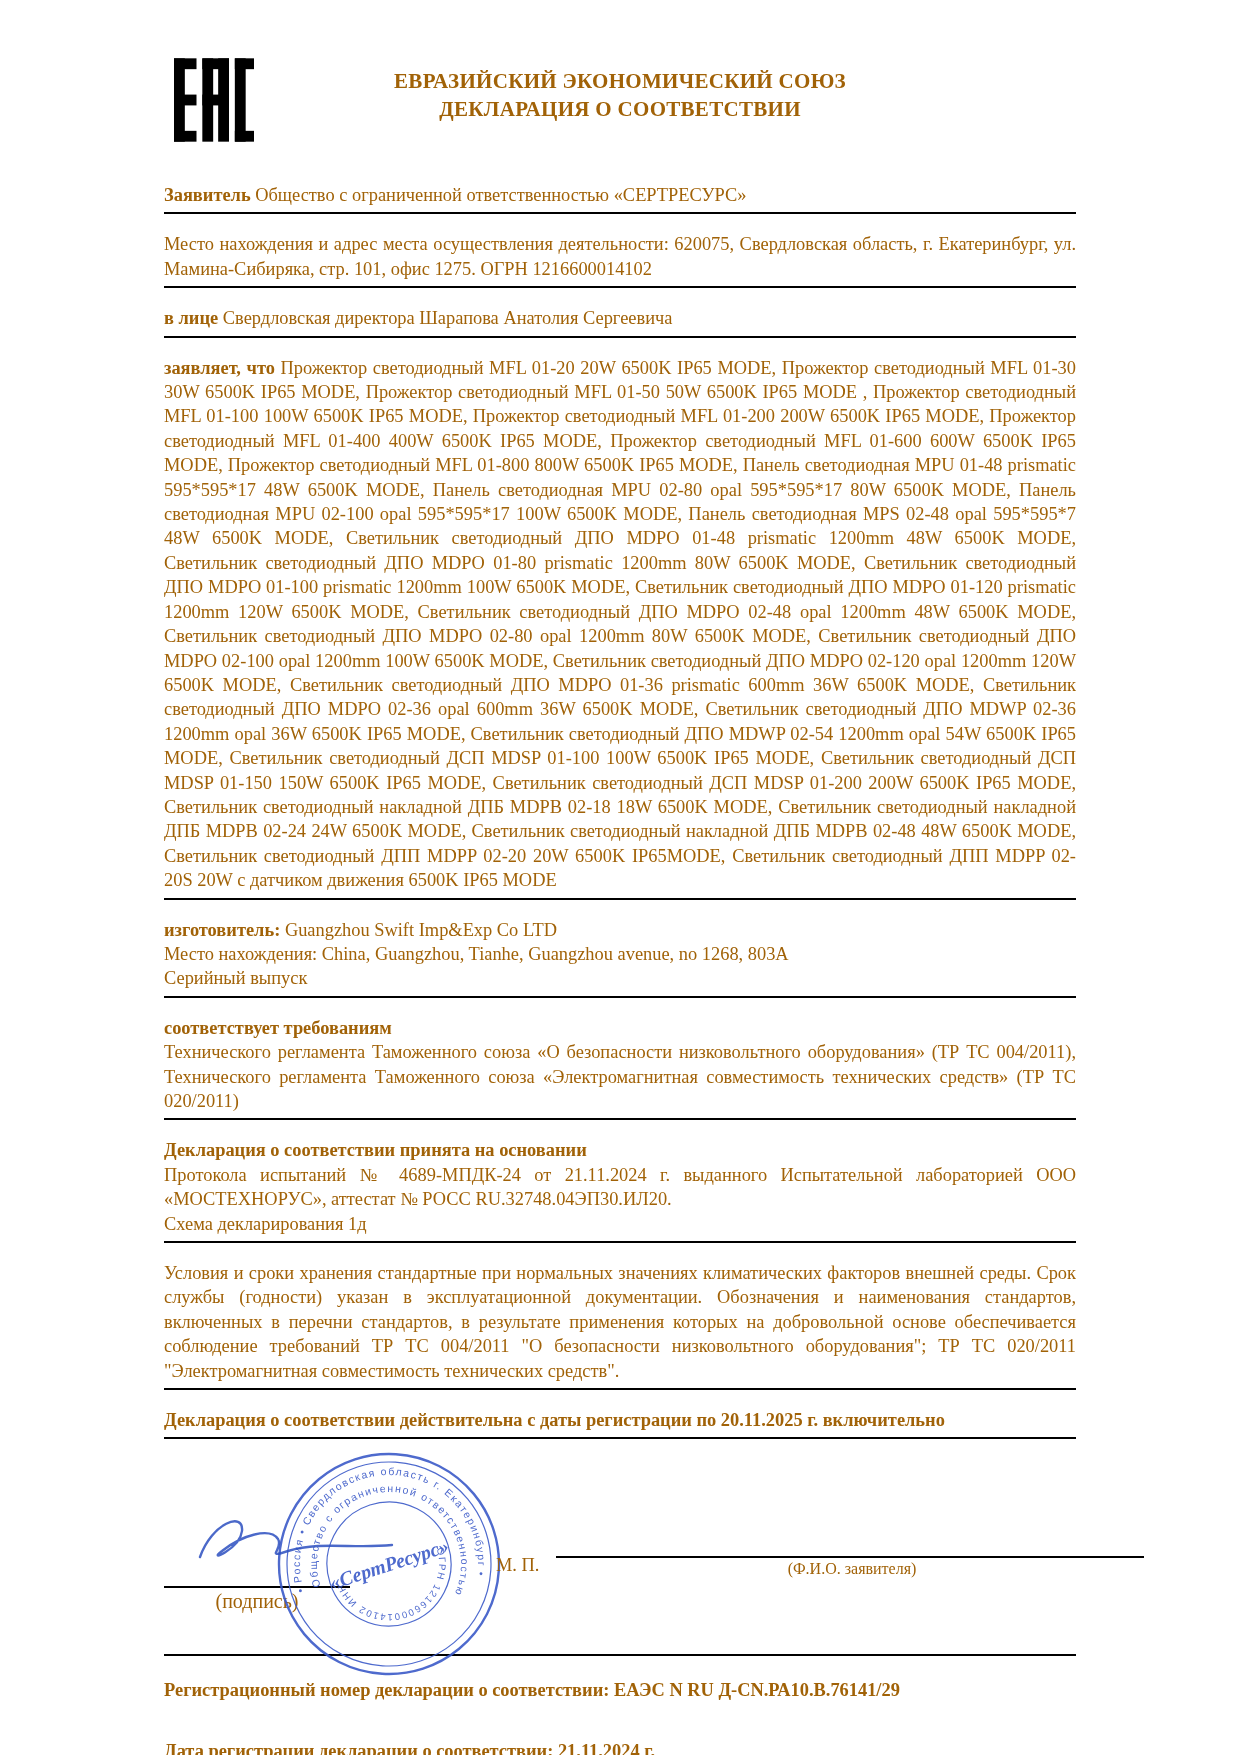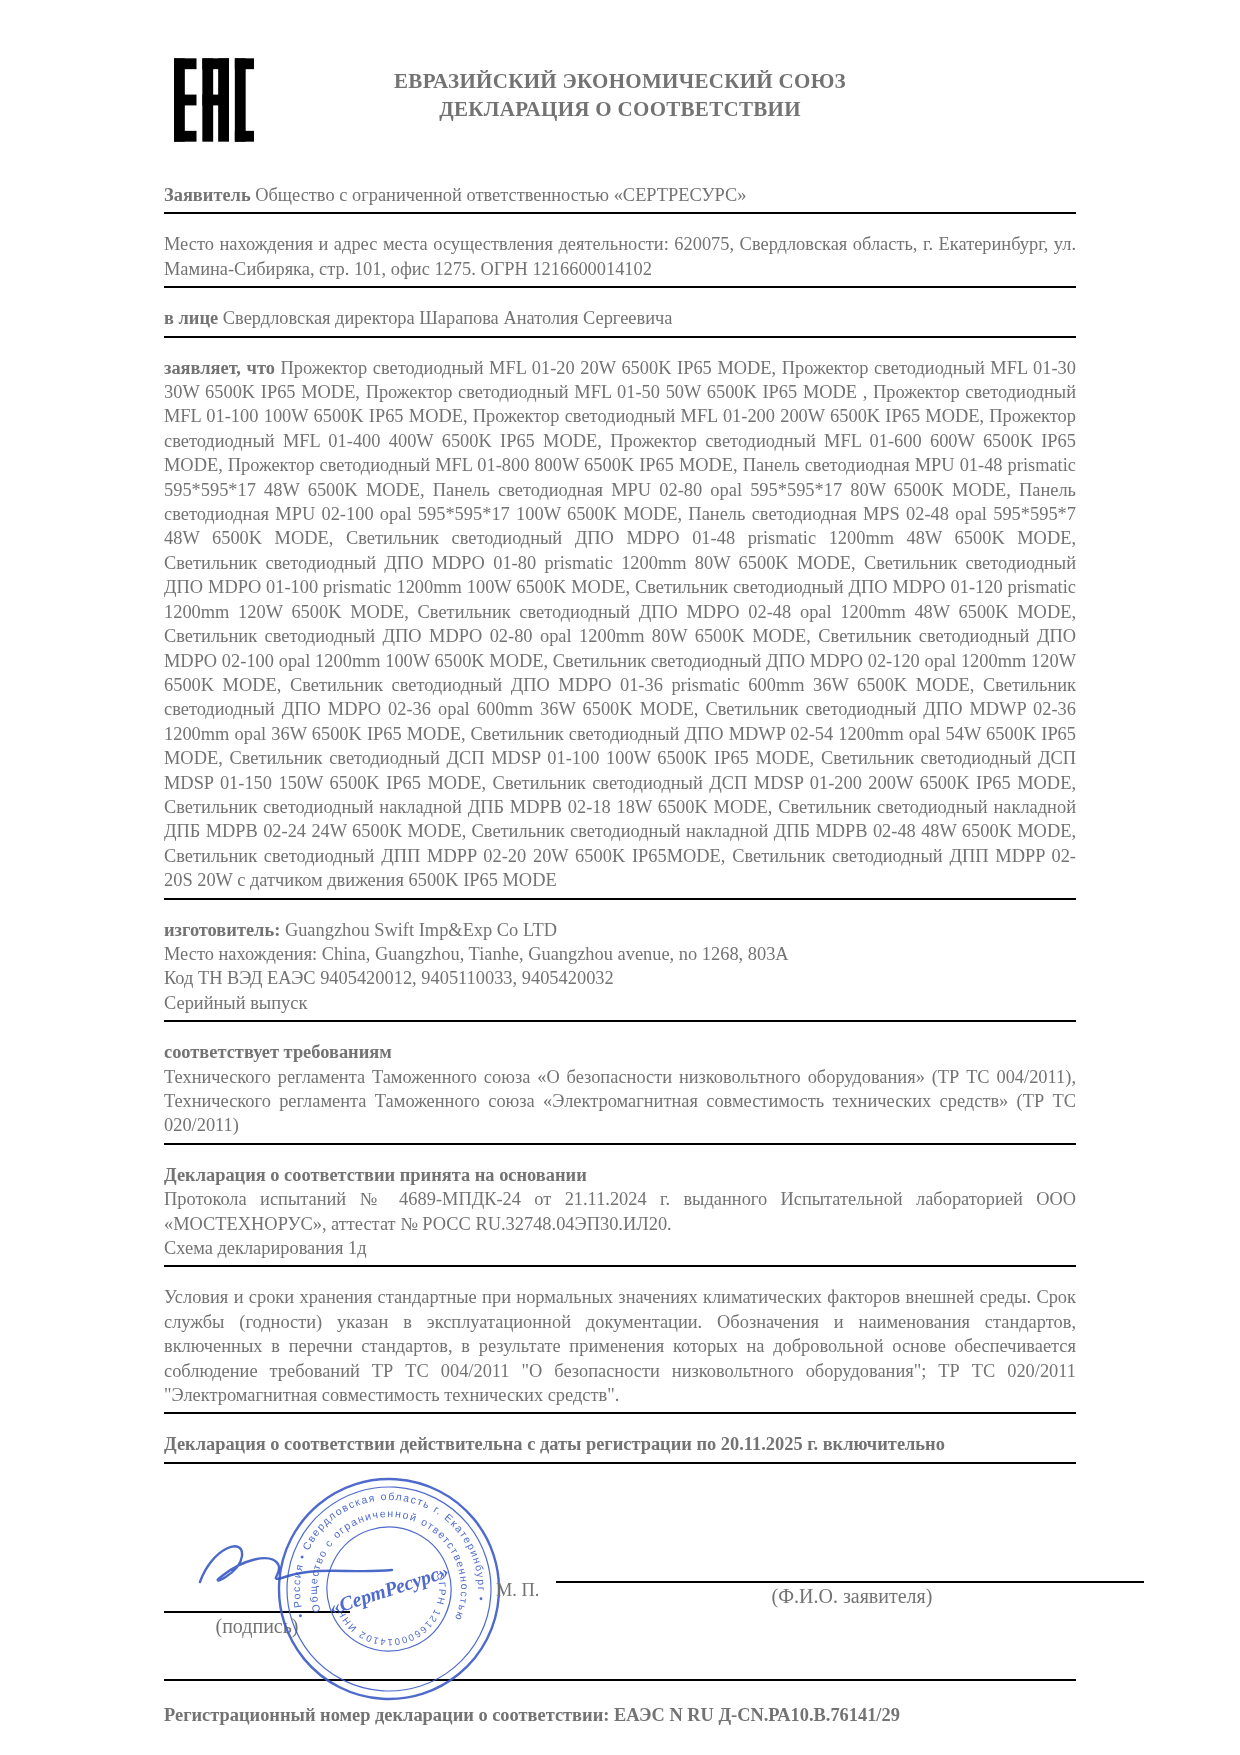--- a/index.html
+++ b/index.html
@@ -3,21 +3,21 @@
 <meta charset="utf-8">
 <style>
   html, body { margin: 0; padding: 0; background: #ffffff; }
   .page {
     position: relative;
     width: 1048px;
     height: 1755px;
     margin: 0 auto;
     background: #ffffff;
     font-family: "Liberation Serif", "DejaVu Serif", serif;
-    color: #737373;
+    color: #a16207;
     padding: 55px 68px 0 68px;
     box-sizing: border-box;
     overflow: hidden;
   }
   
   .header { position: relative; height: 110px; }
   .eac-logo { position: absolute; left: 10px; top: 0; width: 80px; height: 90px; }
   .title-block { text-align: center; font-weight: bold; font-size: 21px; line-height: 28px; padding-top: 12px; letter-spacing: 0.3px; }
   
   .sec {
@@ -30,21 +30,21 @@
   .sec p { margin: 0; }
   .justify { text-align: justify; }
   .b { font-weight: bold; }
   
   .sig-area { position: relative; height: 215px; border-bottom: 2px solid #000; font-size: 18.4px; }
   .sig-left { position: absolute; left: 0; top: 147px; width: 186px; border-top: 2px solid #000; z-index: 1; }
   .sig-left .caption { text-align: center; padding-top: 2px; font-size: 20px; }
   .sig-right { position: absolute; left: 392px; top: 110px; width: 592px; text-align: center; z-index: 1; }
   .sig-right .name { line-height: 26px; }
   .sig-right .line { border-top: 2px solid #000; margin-top: 7px; }
-  .sig-right .caption { padding-top: 2px; font-size: 20px; }
+  .sig-right .caption { padding-top: 2px; font-size: 16px; }
   .mp-label { position: absolute; left: 332px; top: 116px; z-index: 3; }
   
   .stamp { position: absolute; left: 75px; top: -25px; width: 300px; height: 300px; z-index: 2; opacity: 0.9; }
   .stamp circle { fill: none; stroke: #3b5ac8; }
   .stamp .c-thick { stroke-width: 2.4; }
   .stamp .c-thin { stroke-width: 1.2; }
   .stamp text { fill: #3b5ac8; font-family: "Liberation Sans", sans-serif; }
   .stamp .ringtext { letter-spacing: 1.5px; }
   .stamp .center-text { font-family: "Liberation Serif", serif; font-weight: bold; font-style: italic; font-size: 20px; }
   .squiggle { position: absolute; left: 28px; top: 66px; z-index: 3; opacity: 0.85; }
@@ -98,21 +98,20 @@
 
   <section class="sec justify">
     <p><b>заявляет, что</b>
        <span>Прожектор светодиодный MFL 01-20 20W 6500K IP65 MODE, Прожектор светодиодный MFL 01-30 30W 6500K IP65 MODE, Прожектор светодиодный MFL 01-50 50W 6500K IP65 MODE , Прожектор светодиодный MFL 01-100 100W 6500K IP65 MODE, Прожектор светодиодный MFL 01-200 200W 6500K IP65 MODE, Прожектор светодиодный MFL 01-400 400W 6500K IP65 MODE, Прожектор светодиодный MFL 01-600 600W 6500K IP65 MODE, Прожектор светодиодный MFL 01-800 800W 6500K IP65 MODE, Панель  светодиодная MPU 01-48 prismatic 595*595*17 48W 6500K MODE, Панель светодиодная MPU 02-80 opal 595*595*17 80W 6500K MODE, Панель светодиодная MPU 02-100 opal 595*595*17 100W 6500K MODE, Панель светодиодная MPS 02-48 opal 595*595*7 48W 6500K MODE, Светильник светодиодный ДПО MDPO 01-48 prismatic 1200mm 48W 6500K MODE, Светильник светодиодный ДПО MDPO 01-80 prismatic 1200mm 80W 6500K MODE, Светильник светодиодный ДПО MDPO 01-100 prismatic 1200mm 100W 6500K MODE, Светильник светодиодный ДПО MDPO 01-120 prismatic 1200mm 120W 6500K MODE, Светильник светодиодный ДПО MDPO 02-48 opal 1200mm 48W 6500K MODE, Светильник светодиодный ДПО MDPO 02-80 opal 1200mm 80W 6500K MODE, Светильник светодиодный ДПО MDPO 02-100 opal 1200mm 100W 6500K MODE, Светильник светодиодный ДПО MDPO 02-120 opal 1200mm 120W 6500K MODE, Светильник светодиодный ДПО MDPO 01-36 prismatic 600mm 36W 6500K MODE, Светильник светодиодный ДПО MDPO 02-36 opal 600mm 36W 6500K MODE, Светильник  светодиодный ДПО MDWP 02-36 1200mm opal 36W 6500K IP65 MODE, Светильник  светодиодный ДПО MDWP 02-54 1200mm opal 54W 6500K IP65 MODE, Светильник светодиодный ДСП MDSP 01-100 100W 6500K IP65 MODE, Светильник светодиодный ДСП MDSP 01-150 150W 6500K IP65 MODE, Светильник светодиодный ДСП MDSP 01-200 200W 6500K IP65 MODE, Светильник светодиодный накладной ДПБ MDPB 02-18 18W 6500K MODE, Светильник светодиодный накладной ДПБ MDPB 02-24 24W 6500K MODE, Светильник светодиодный накладной ДПБ MDPB 02-48 48W 6500K MODE, Светильник светодиодный ДПП MDPP 02-20 20W 6500K IP65MODE, Светильник светодиодный ДПП MDPP 02-20S 20W с датчиком движения 6500K IP65 MODE</span></p>
   </section>
 
   <section class="sec">
     <p><b>изготовитель:</b>
        <span>Guangzhou Swift Imp&amp;Exp Co LTD</span></p>
     <p>Место нахождения: China, Guangzhou, Tianhe, Guangzhou avenue, no 1268, 803A</p>
-    <p>Код ТН ВЭД ЕАЭС 9405420012, 9405110033, 9405420032</p>
     <p>Серийный выпуск</p>
   </section>
 
   <section class="sec">
     <p class="b">соответствует требованиям</p>
     <p class="justify">Технического регламента Таможенного союза «О безопасности низковольтного оборудования» (ТР ТС 004/2011), Технического регламента Таможенного союза «Электромагнитная совместимость технических средств» (ТР ТС 020/2011)</p>
   </section>
 
   <section class="sec">
     <p class="b">Декларация о соответствии принята на основании</p>

